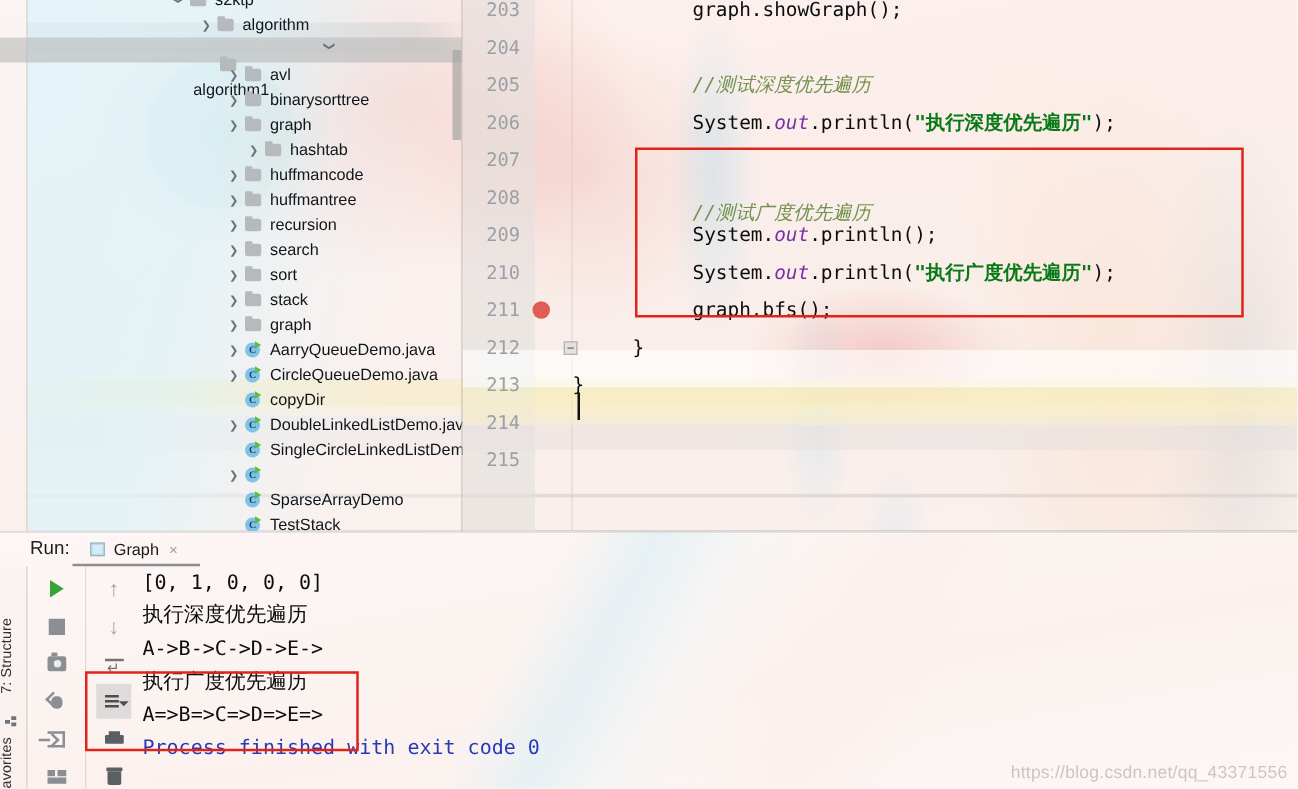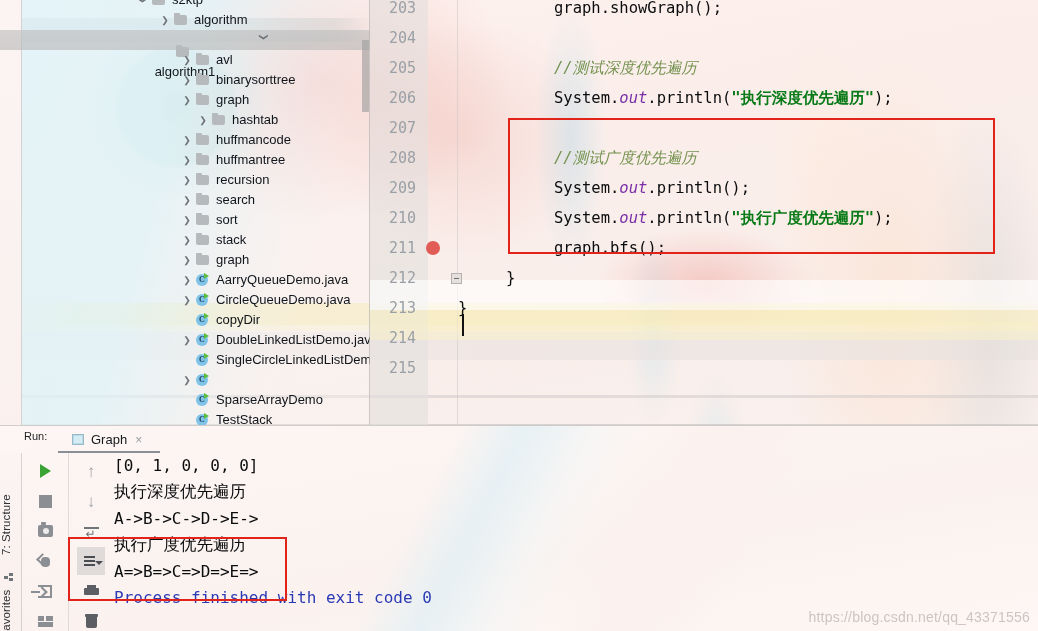--- a/index.html
+++ b/index.html
@@ -172,21 +172,21 @@
     position:absolute; inset:0; pointer-events:none;
     background:
       linear-gradient(118deg, rgba(255,255,255,0) 40%, rgba(214,238,246,0.55) 46%, rgba(238,248,251,0.35) 52%, rgba(255,255,255,0) 58%),
       linear-gradient(118deg, rgba(255,255,255,0) 58%, rgba(250,238,236,0.5) 64%, rgba(255,255,255,0) 72%),
       linear-gradient(170deg,#fdf6f4,#fbf2ef 60%,#fdf7f5);
   }
   .run-topline { position:absolute; left:0; top:0; width:1038px; height:1px; background:rgba(190,186,184,0.7); }
 
   .run-tabbar { position:absolute; left:0; top:0; width:1038px; height:28px; }
   .run-label {
-    position:absolute; left:24px; top:5px; font-size:11px; color:#1c1f22;
+    position:absolute; left:24px; top:5px; font-size:15px; color:#1c1f22;
   }
   .run-tab {
     position:absolute; left:66px; top:2px; height:25px; display:flex; align-items:center;
     padding:0 6px; cursor:pointer;
   }
   .run-tab-under {
     position:absolute; left:58px; top:26px; width:102px; height:2px; background:#8a8f96;
   }
   .tab-ico {
     width:12px; height:11px; margin-right:7px; background:#b9dcea;
@@ -435,21 +435,21 @@
         </div>
         <div class="ed-row" style="top: 83px;">
           <div class="ln">206</div>
           <div class="code" style="padding-left: 96px;">System.<span class="kw-field">out</span>.println(<span class="kw-str">"执行深度优先遍历"</span>);</div>
         </div>
         <div class="ed-row" style="top: 113px;">
           <div class="ln">207</div>
         </div>
         <div class="ed-row" style="top: 143px;">
           <div class="ln">208</div>
-          <div class="code" style="padding-left: 96px;"><span class="kw-cmt">//测试广度优先遍历</span></div>
+          <div class="code" style="padding-left: 96px; margin-top: 12px;"><span class="kw-cmt">//测试广度优先遍历</span></div>
         </div>
         <div class="ed-row" style="top: 173px;">
           <div class="ln">209</div>
           <div class="code" style="padding-left: 96px;">System.<span class="kw-field">out</span>.println();</div>
         </div>
         <div class="ed-row" style="top: 203px;">
           <div class="ln">210</div>
           <div class="code" style="padding-left: 96px;">System.<span class="kw-field">out</span>.println(<span class="kw-str">"执行广度优先遍历"</span>);</div>
         </div>
         <div class="ed-row" style="top: 233px;">

